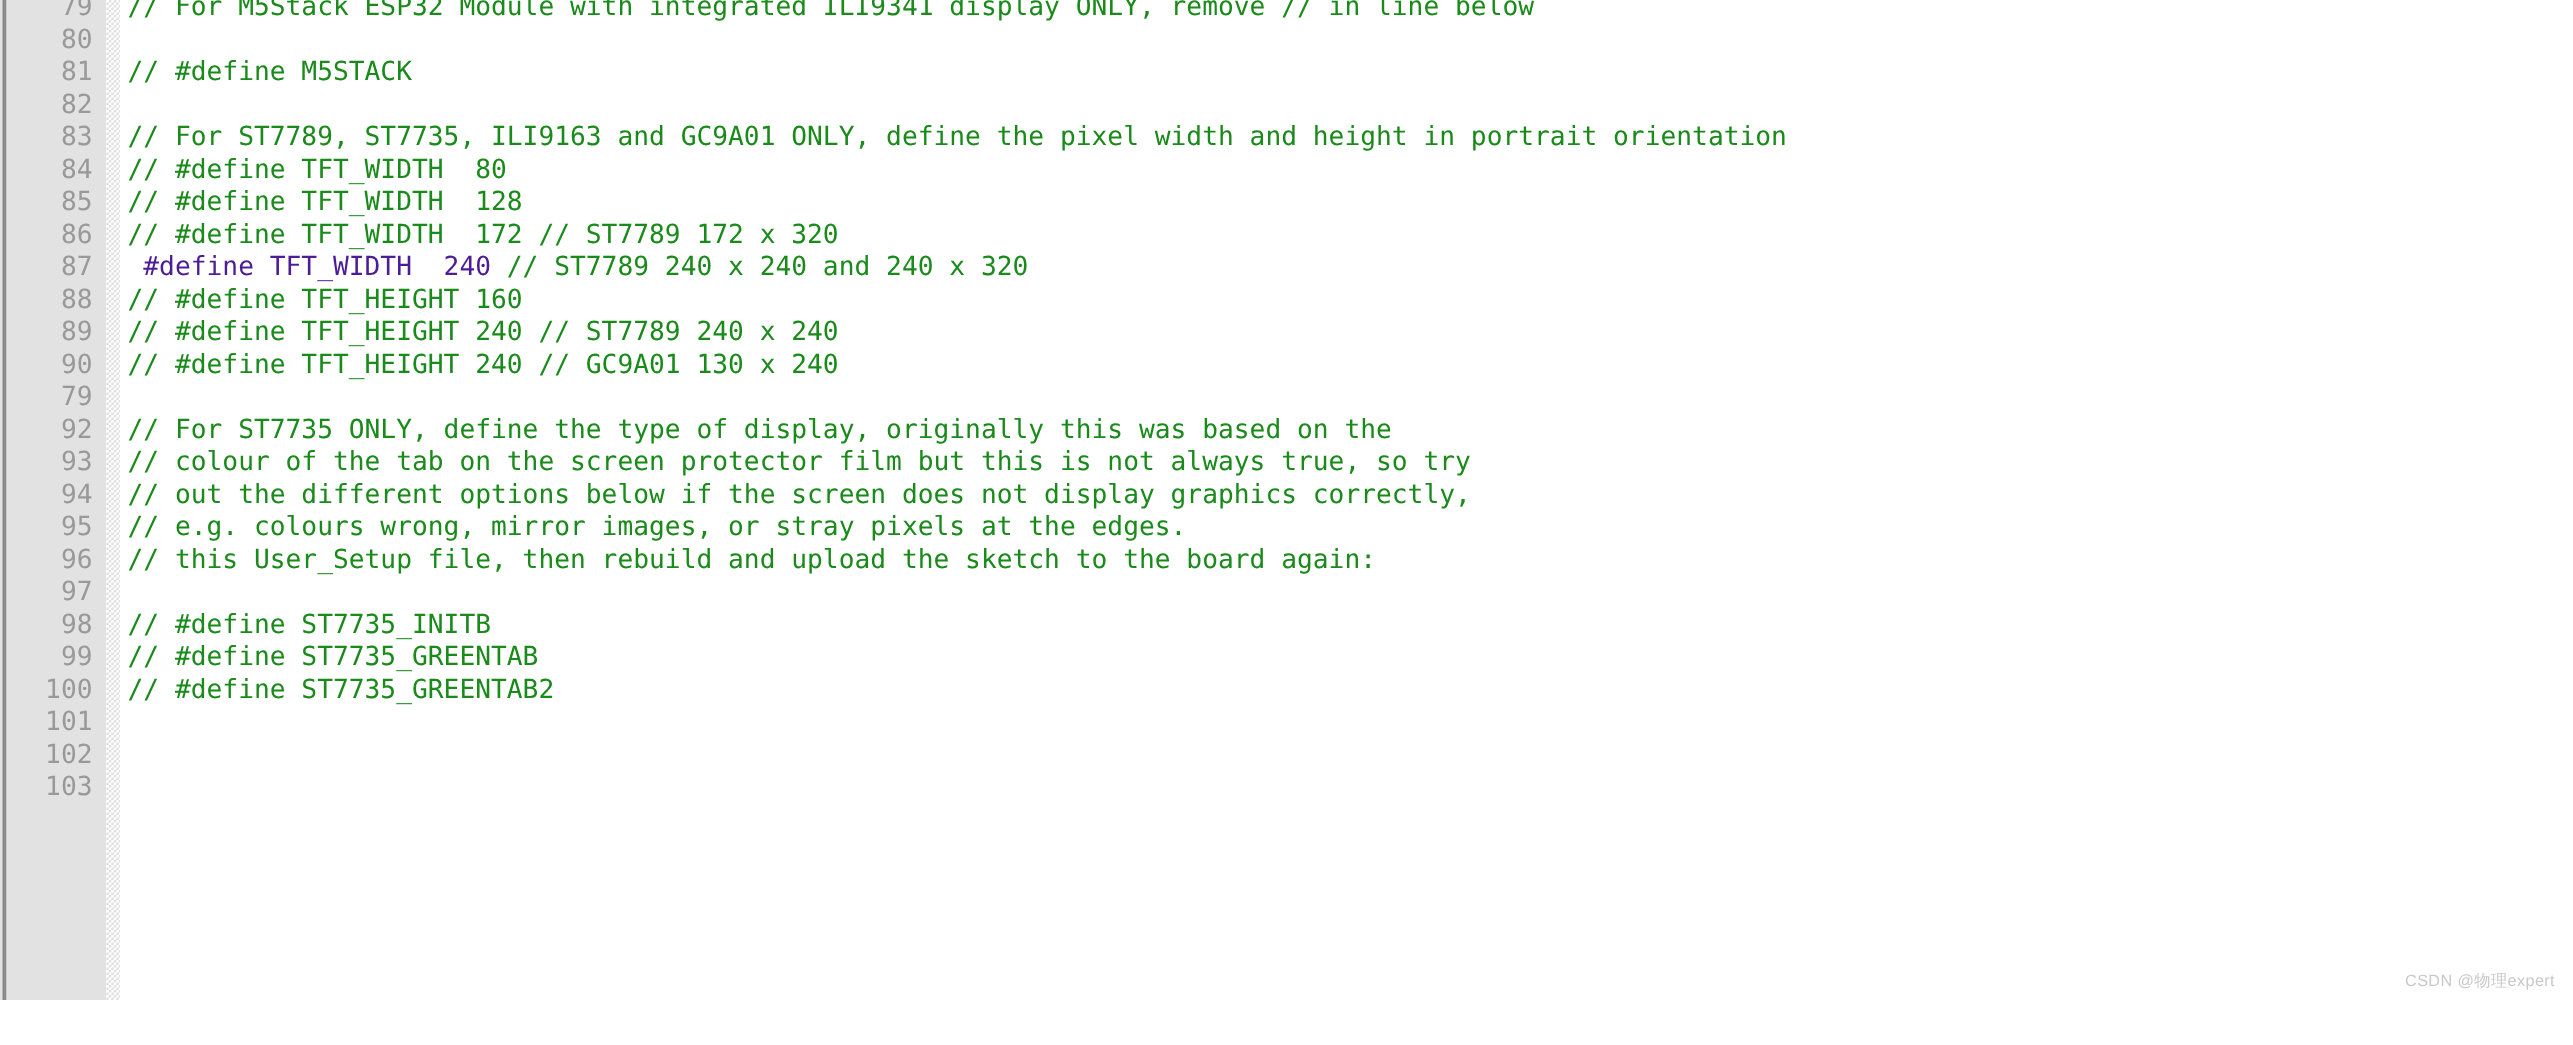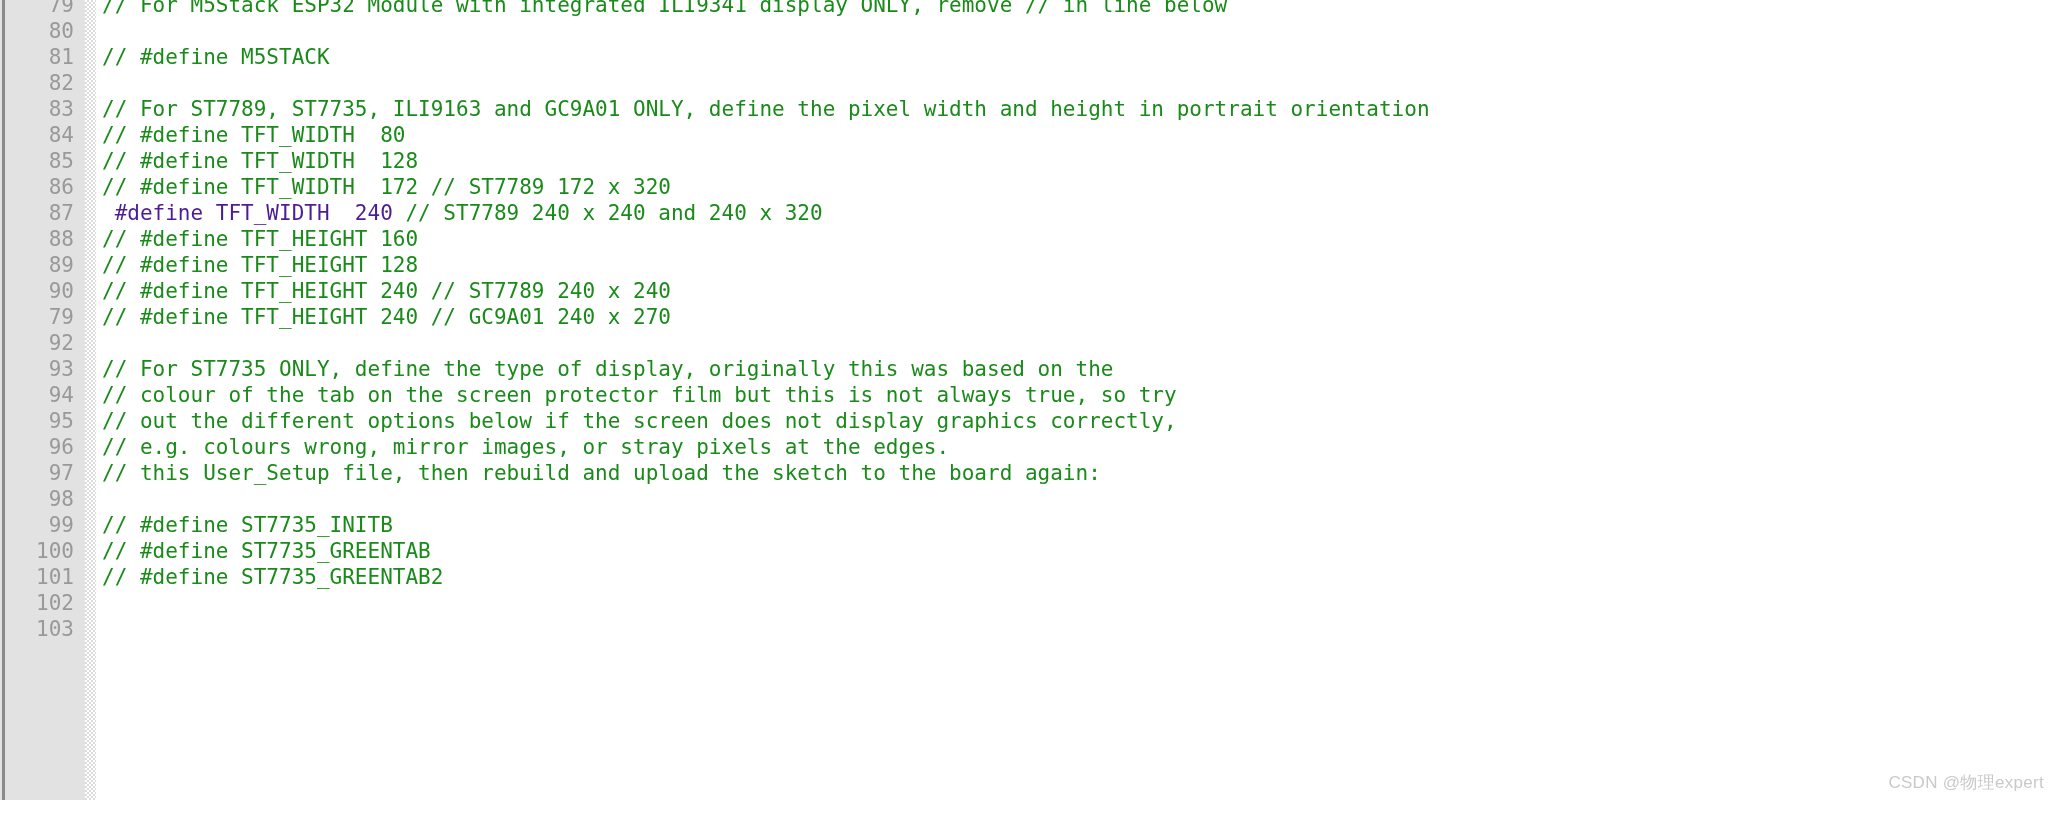--- a/index.html
+++ b/index.html
@@ -101,21 +101,21 @@
 
   .tok-comment  { color: #1a8a1a; }
   .tok-pp       { color: #4c1d95; }
 
   
   .watermark {
     position: absolute;
     right: 14px;
     bottom: 6px;
     font-family: "Liberation Sans", sans-serif;
-    font-size: 17px;
+    font-size: 13px;
     color: #c9c9c9;
     letter-spacing: 0.3px;
     z-index: 9;
     white-space: pre;
     user-select: none;
   }
 </style>
 </head>
 <body>
 
@@ -160,23 +160,22 @@
         <div class="code-line"><span class="tok-comment">// For M5Stack ESP32 Module with integrated ILI9341 display ONLY, remove // in line below</span></div>
         <div class="code-line">&nbsp;</div>
         <div class="code-line"><span class="tok-comment">// #define M5STACK</span></div>
         <div class="code-line">&nbsp;</div>
         <div class="code-line"><span class="tok-comment">// For ST7789, ST7735, ILI9163 and GC9A01 ONLY, define the pixel width and height in portrait orientation</span></div>
         <div class="code-line"><span class="tok-comment">// #define TFT_WIDTH  80</span></div>
         <div class="code-line"><span class="tok-comment">// #define TFT_WIDTH  128</span></div>
         <div class="code-line"><span class="tok-comment">// #define TFT_WIDTH  172 // ST7789 172 x 320</span></div>
         <div class="code-line"><span class="tok-pp"> #define TFT_WIDTH  240 </span><span class="tok-comment">// ST7789 240 x 240 and 240 x 320</span></div>
         <div class="code-line"><span class="tok-comment">// #define TFT_HEIGHT 160</span></div>
-        <div class="code-line"><span class="tok-comment">// #define TFT_HEIGHT 128</span></div>
         <div class="code-line"><span class="tok-comment">// #define TFT_HEIGHT 240 // ST7789 240 x 240</span></div>
-        <div class="code-line"><span class="tok-comment">// #define TFT_HEIGHT 240 // GC9A01 240 x 270</span></div>
+        <div class="code-line"><span class="tok-comment">// #define TFT_HEIGHT 240 // GC9A01 130 x 240</span></div>
         <div class="code-line">&nbsp;</div>
         <div class="code-line"><span class="tok-comment">// For ST7735 ONLY, define the type of display, originally this was based on the</span></div>
         <div class="code-line"><span class="tok-comment">// colour of the tab on the screen protector film but this is not always true, so try</span></div>
         <div class="code-line"><span class="tok-comment">// out the different options below if the screen does not display graphics correctly,</span></div>
         <div class="code-line"><span class="tok-comment">// e.g. colours wrong, mirror images, or stray pixels at the edges.</span></div>
         <div class="code-line"><span class="tok-comment">// this User_Setup file, then rebuild and upload the sketch to the board again:</span></div>
         <div class="code-line">&nbsp;</div>
         <div class="code-line"><span class="tok-comment">// #define ST7735_INITB</span></div>
         <div class="code-line"><span class="tok-comment">// #define ST7735_GREENTAB</span></div>
         <div class="code-line"><span class="tok-comment">// #define ST7735_GREENTAB2</span></div>

